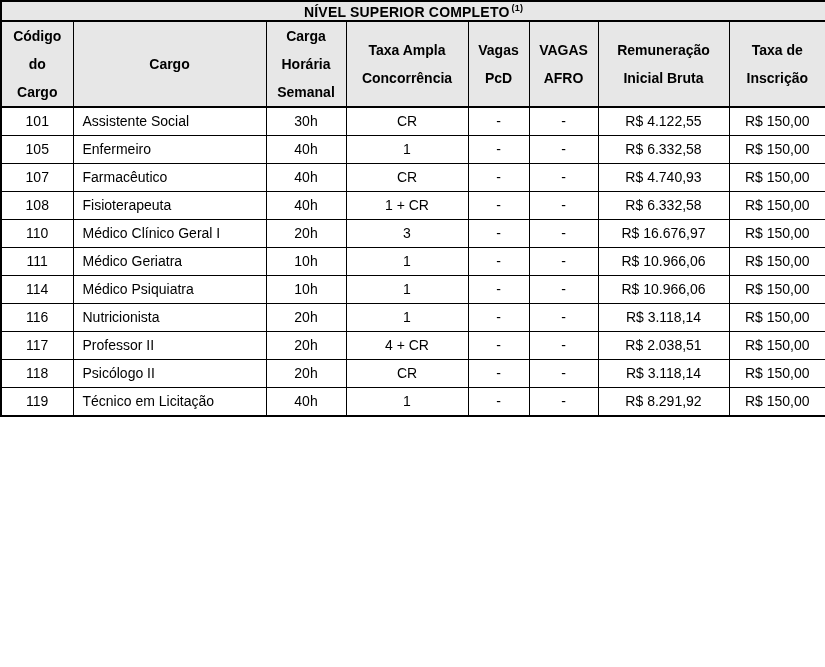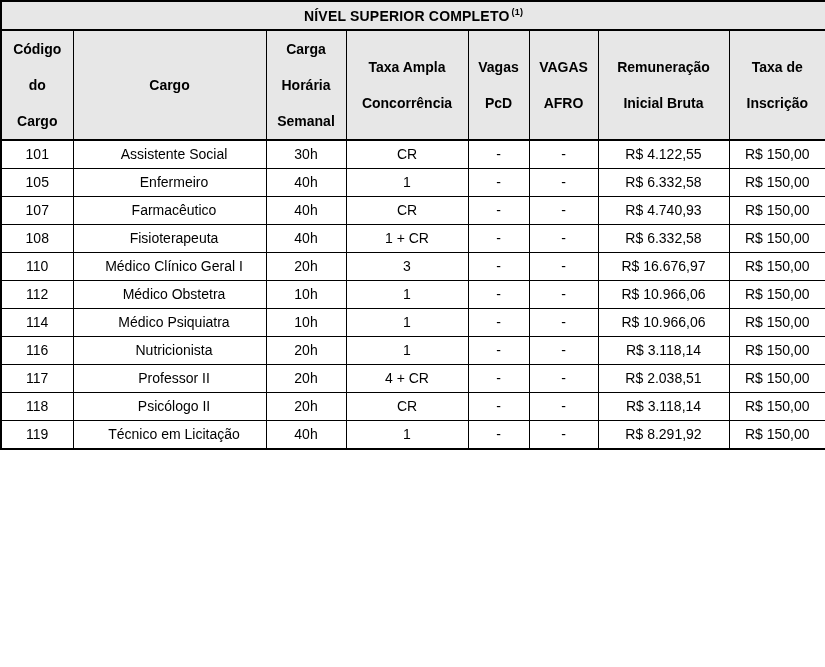--- a/index.html
+++ b/index.html
@@ -25,51 +25,51 @@
   .cargo-table th, .cargo-table td {
     border: 1px solid #000000;
     text-align: center;
     vertical-align: middle;
     padding: 0 2px;
     box-sizing: border-box;
     overflow: hidden;
   }
   
   tr.title-row th {
-    height: 29px;
+    height: 20px;
     background: #e7e7e7;
     font-weight: bold;
     font-size: 14px;
     letter-spacing: 0.2px;
     border-bottom: 2px solid #000000;
   }
   tr.title-row sup {
     font-size: 9px;
     font-weight: bold;
     vertical-align: super;
     margin-left: 2px;
   }
   
   tr.header-row th {
     height: 85px;
     background: #e7e7e7;
     font-weight: bold;
-    line-height: 36px;
+    line-height: 28px;
     padding: 0 6px;
     border-bottom: 2px solid #000000;
   }
   
   .cargo-table tbody td {
     height: 27.6px;
     line-height: 27px;
     background: #ffffff;
   }
   .cargo-table tbody td.col-1 {
-    text-align: center;
-    padding-left: 15px;
+    text-align: left;
+    padding-left: 9px;
     padding-right: 6px;
   }
   
   col.c0 { width: 72px; }
   col.c1 { width: 193px; }
   col.c2 { width: 80px; }
   col.c3 { width: 122px; }
   col.c4 { width: 61px; }
   col.c5 { width: 69px; }
   col.c6 { width: 131px; }
@@ -152,22 +152,22 @@
           <td class="col-0">110</td>
           <td class="col-1">Médico Clínico Geral I</td>
           <td class="col-2">20h</td>
           <td class="col-3">3</td>
           <td class="col-4">-</td>
           <td class="col-5">-</td>
           <td class="col-6">R$ 16.676,97</td>
           <td class="col-7">R$ 150,00</td>
         </tr>
         <tr>
-          <td class="col-0">112</td>
-          <td class="col-1">Médico Obstetra</td>
+          <td class="col-0">111</td>
+          <td class="col-1">Médico Geriatra</td>
           <td class="col-2">10h</td>
           <td class="col-3">1</td>
           <td class="col-4">-</td>
           <td class="col-5">-</td>
           <td class="col-6">R$ 10.966,06</td>
           <td class="col-7">R$ 150,00</td>
         </tr>
         <tr>
           <td class="col-0">114</td>
           <td class="col-1">Médico Psiquiatra</td>

